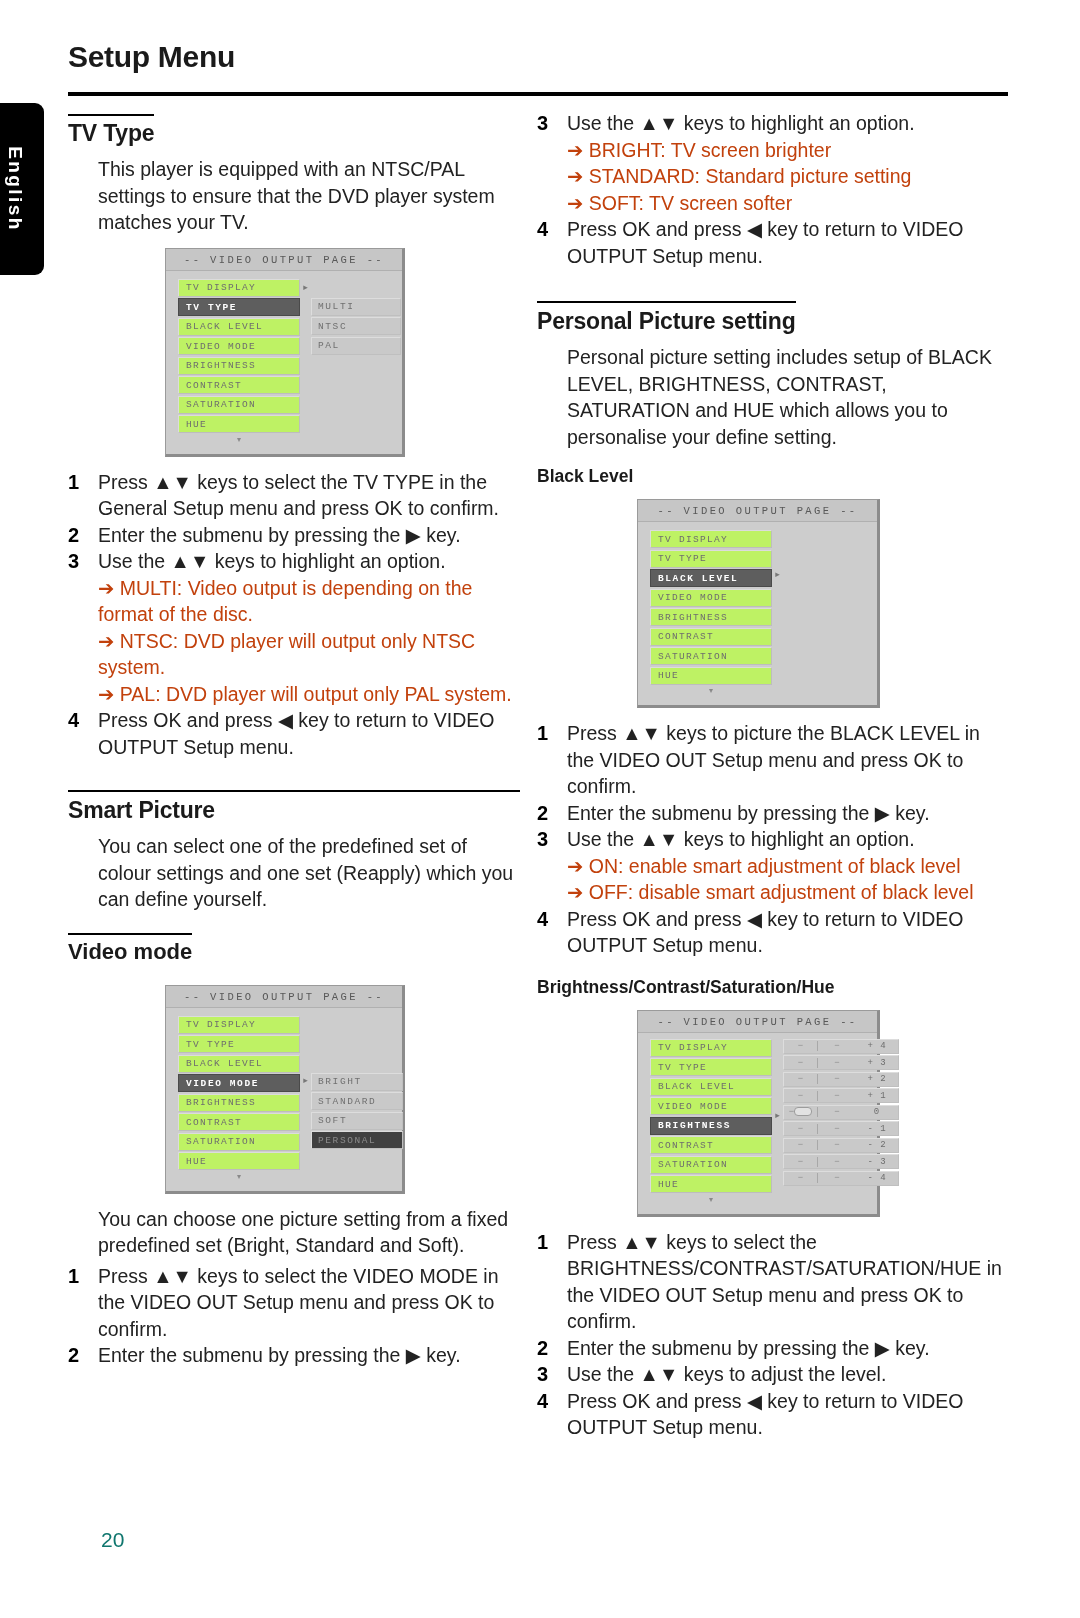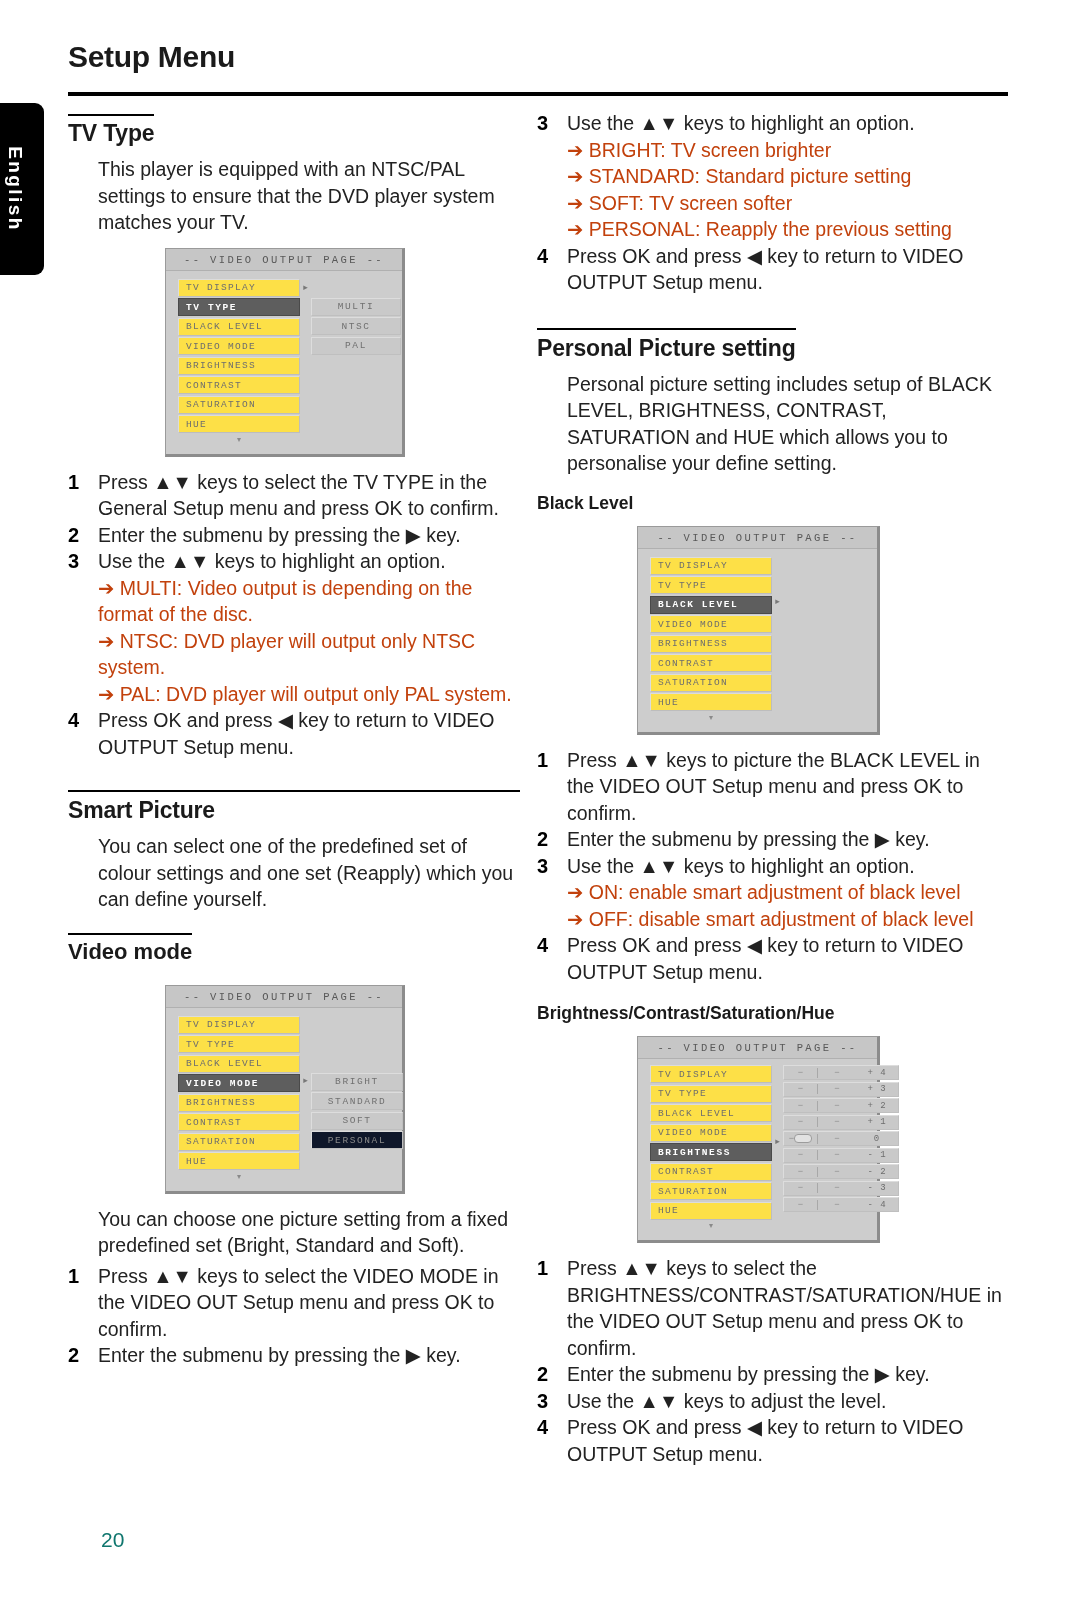--- a/index.html
+++ b/index.html
@@ -90,21 +90,21 @@
     background: #c6c6c6;
     border-bottom: 1px solid #b0b0b0;
   }
   .osd-body { position: relative; padding: 8px 6px 10px 12px; min-height: 120px; }
   .osd-cols { display: flex; align-items: flex-start; }
   .menu-col { width: 122px; flex: none; }
   .menu-item {
     font-family: "Liberation Mono", monospace;
     font-size: 9.5px; letter-spacing: 1.3px;
     color: #6e6e6e;
-    background: #fde047;
+    background: #bef264;
     border: 1px solid #bdbdbd;
     border-top-color: #dcdcdc; border-left-color: #dcdcdc;
     padding: 2.5px 4px 2.5px 7px;
     margin-bottom: 1.5px;
     white-space: nowrap;
   }
   .menu-item.sel {
     background: #5e5e5e; color: #ffffff; font-weight: bold;
     border-color: #4a4a4a; letter-spacing: 1.6px;
   }
@@ -114,23 +114,23 @@
   }
   .opt-col { flex: none; }
   .opt-item {
     font-family: "Liberation Mono", monospace;
     font-size: 9.5px; letter-spacing: 1.6px;
     color: #707070;
     background: #c9c9c9;
     border: 1px solid #bfbfbf;
     border-top-color: #dddddd; border-left-color: #dddddd;
     padding: 2.5px 6px; margin-bottom: 1.5px;
-    text-align: center; white-space: nowrap;
-  }
-  .opt-item.hl { background: #0f172a; color: #8a8a8a; }
+    text-align: left; white-space: nowrap;
+  }
+  .opt-item.hl { background: #404040; color: #8a8a8a; }
   .scroll-tick {
     text-align: center; font-size: 8px; color: #8a8a8a;
     margin-top: 1px; letter-spacing: 0;
   }
 
   
   .slider-col { flex: none; }
   .slider-row {
     display: flex; align-items: center;
     background: #c9c9c9; border: 1px solid #bfbfbf;
@@ -252,21 +252,20 @@
   </div>
 
   <div class="col-right">
 
     <ol class="steps">
       <li><span class="num">3</span><span>Use the ▲▼ keys to highlight an option.</span></li>
     </ol>
     <div class="arrow-line">➔ BRIGHT: TV screen brighter</div>
     <div class="arrow-line">➔ STANDARD: Standard picture setting</div>
     <div class="arrow-line">➔ SOFT: TV screen softer</div>
-    <div class="arrow-line">➔ PERSONAL: Reapply the previous setting</div>
     <ol class="steps">
       <li><span class="num">4</span><span>Press OK and press ◀ key to return to VIDEO OUTPUT Setup menu.</span></li>
     </ol>
 
     <div style="height:28px"></div>
     <h2 class="sec" style="border-top:2.5px solid #000;padding-top:5px;display:inline-block;">Personal Picture setting</h2>
     <p class="body indent">Personal picture setting includes setup of BLACK LEVEL, BRIGHTNESS, CONTRAST, SATURATION and HUE which allows you to personalise your define setting.</p>
 
     <h3 class="sub indent">Black Level</h3>
 

